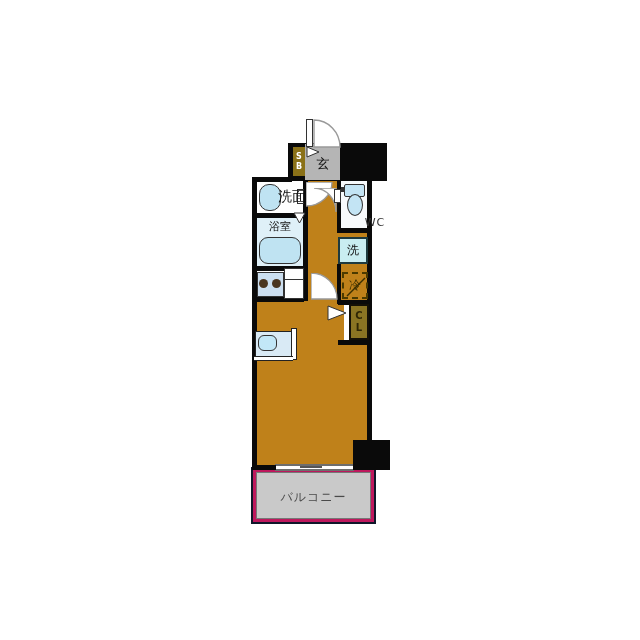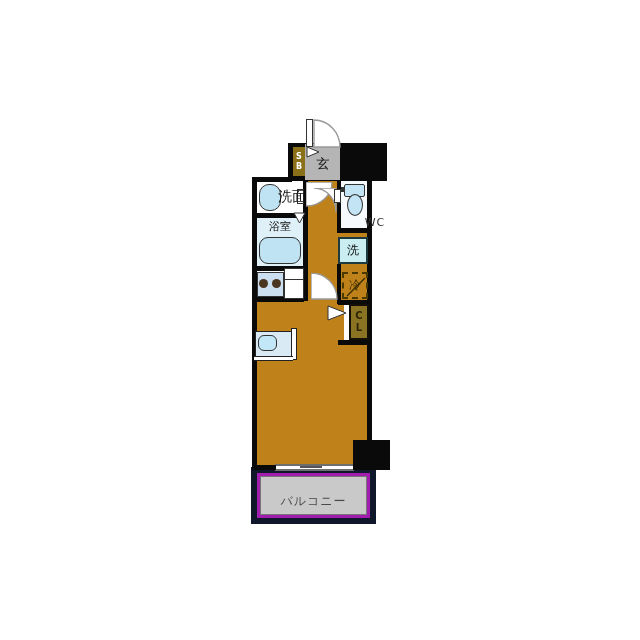--- a/index.html
+++ b/index.html
@@ -12,21 +12,21 @@
   .fill-orange{background:var(--floor-orange,#bf811a);}
   .lbl{display:flex;align-items:center;justify-content:center;white-space:nowrap;}
   .stack{display:flex;flex-direction:column;align-items:center;justify-content:center;line-height:1.25;}
   svg{display:block;}
 </style>
 </head>
 <body>
 
 <div id="canvas">
 
-  <div class="abs" style="left:251px;top:467px;width:125px;height:57px;border:6px solid #0f172a;background:#a21caf;padding:2px;">
+  <div class="abs" style="left:251px;top:467px;width:125px;height:57px;border:2px solid #0f172a;background:#be185d;padding:2px;">
     <div class="abs" style="left:3px;top:3px;right:3px;bottom:3px;background:var(--balcony-gray,#c9c9c9);border:1px solid #777;">
       <div class="abs lbl" style="left:0;right:0;top:16px;height:16px;font-size:12px;color:#4a4a4a;letter-spacing:1px;">バルコニー</div>
     </div>
   </div>
 
   <div class="abs" style="left:256px;top:180px;width:48px;height:35px;background:#fff;"></div>
   <div class="abs" style="left:256px;top:215px;width:48px;height:53px;background:var(--bath-blue,#dff0f8);"></div>
   <div class="abs" style="left:256px;top:268px;width:48px;height:32px;background:#fff;"></div>
   <div class="abs" style="left:340px;top:180px;width:28px;height:50px;background:var(--wc-white,#f7fafc);"></div>
   <div class="abs fill-orange" style="left:306px;top:180px;width:32px;height:123px;"></div>

